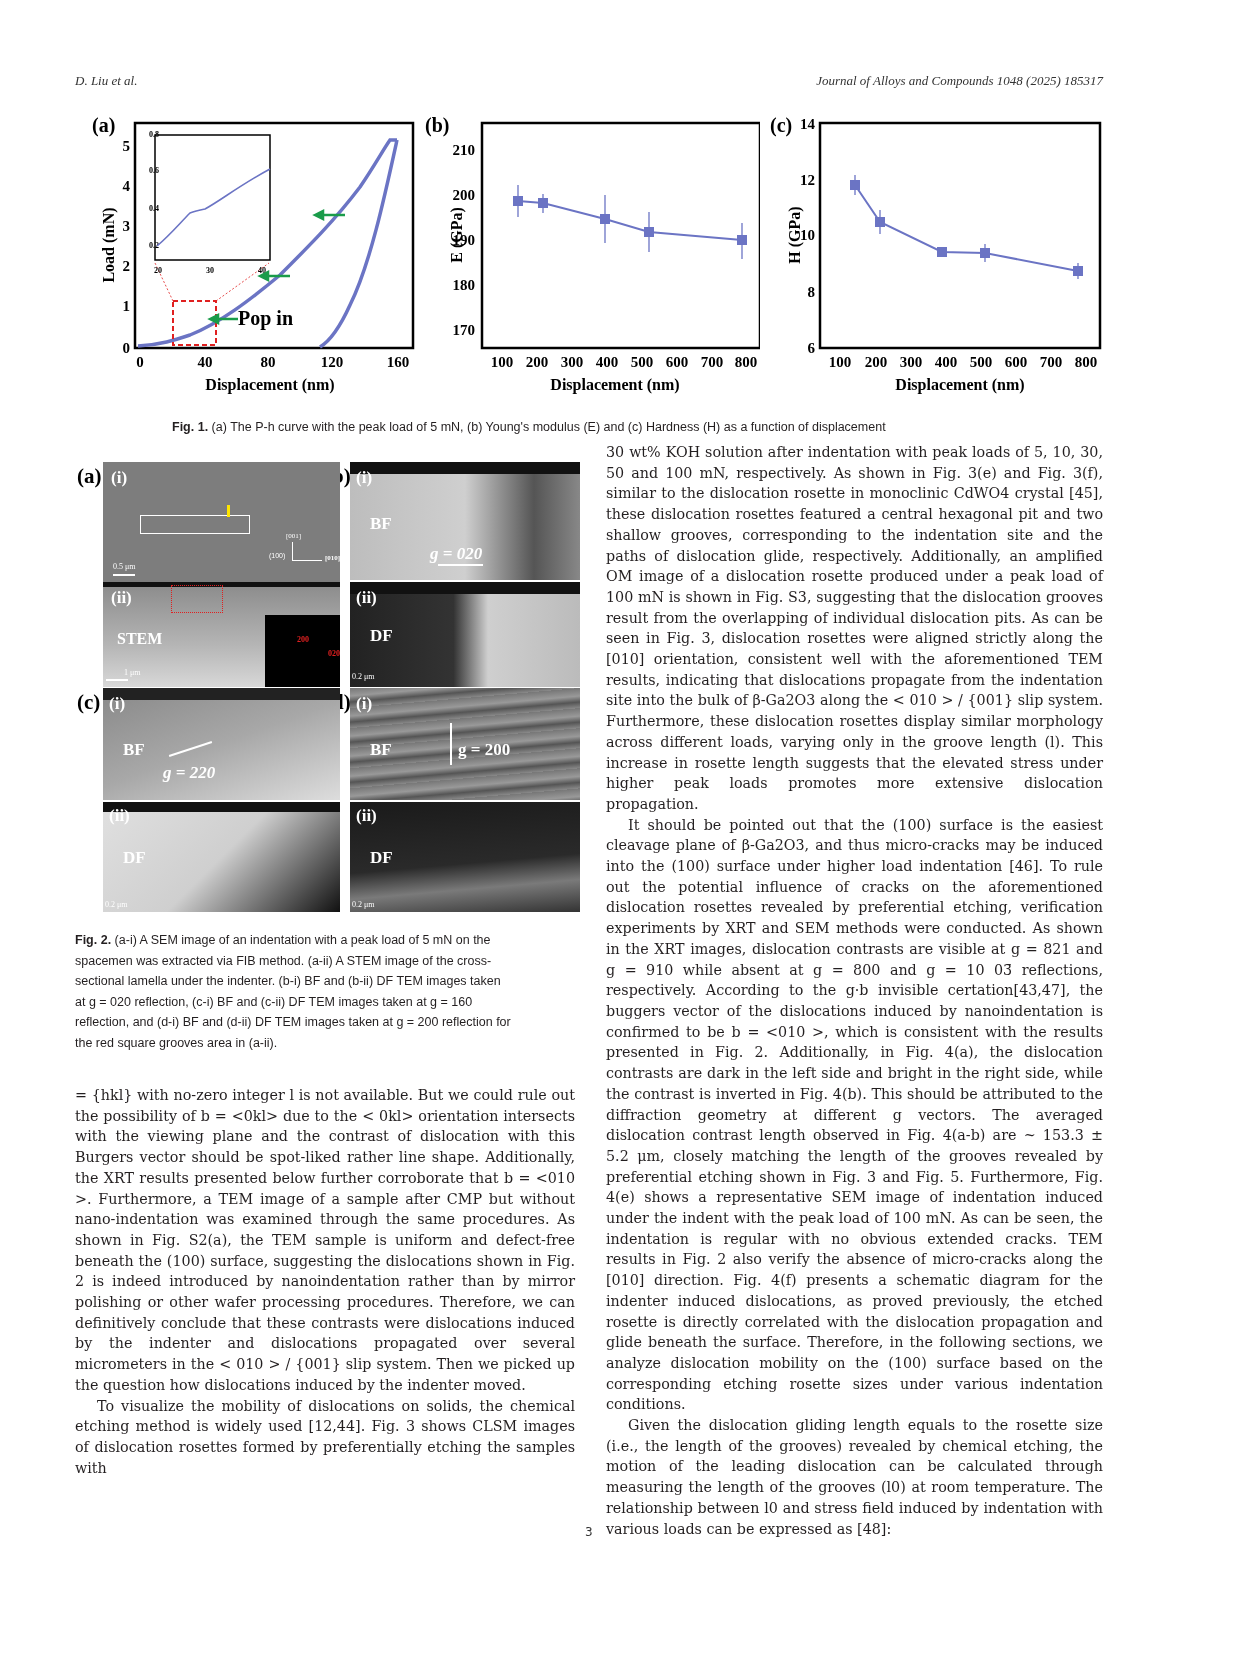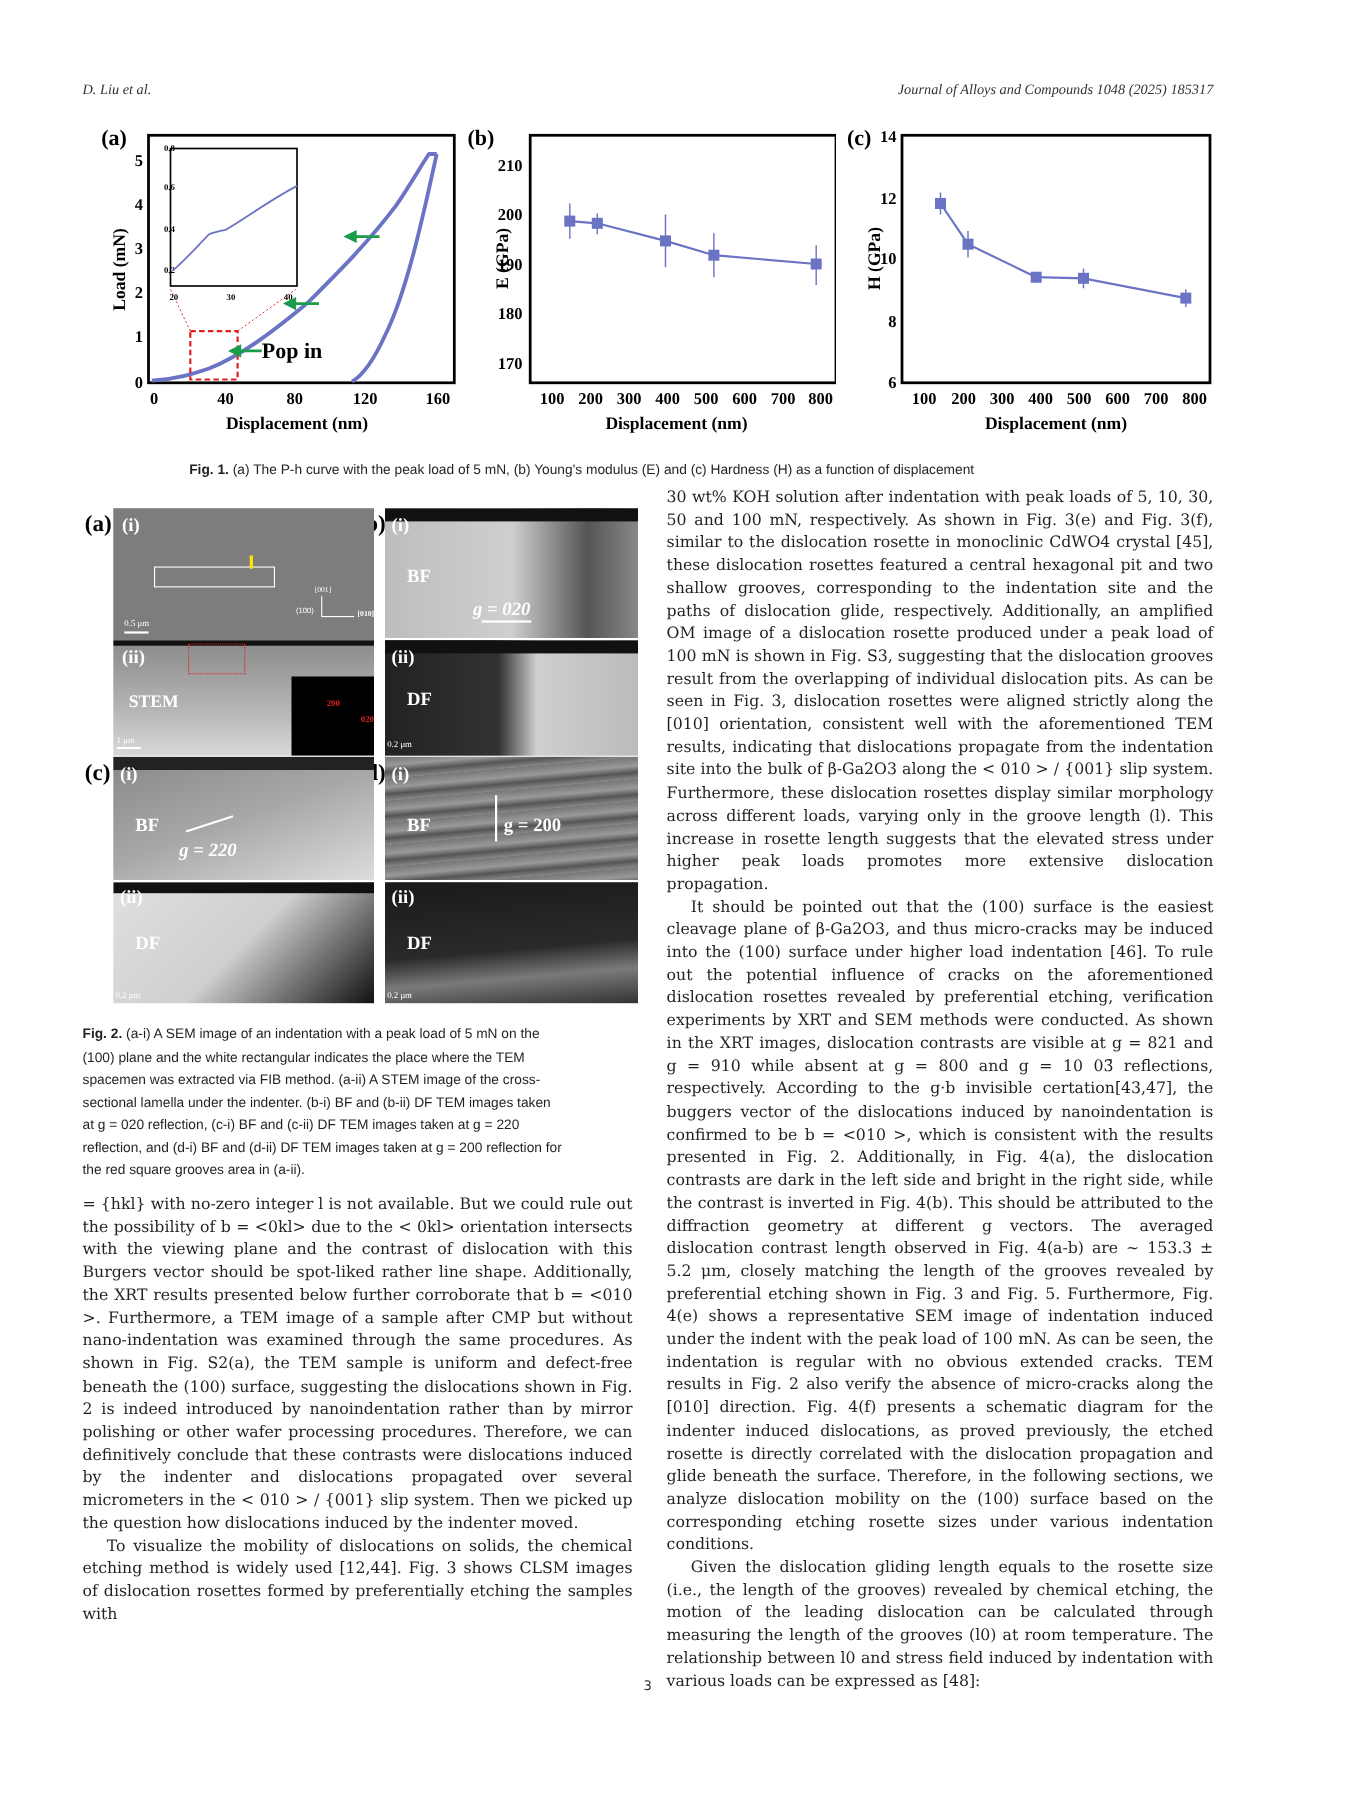--- a/index.html
+++ b/index.html
@@ -183,21 +183,21 @@
 
   <div class="panel" style="left:28px; top:122px; width:237px; height:105px; background:linear-gradient(#8a8a8a, #b5b5b5 60%, #d8d8d8);">
     <div class="abs" style="left:0; top:0; width:237px; height:5px; background:#111;"></div>
     <span class="plabel" style="left:8px; top:6px;">(ii)</span>
     <div class="abs" style="left:68px; top:3px; width:50px; height:26px; border:1.5px dotted #e02020;"></div>
     <span class="plabel" style="left:14px; top:48px; font-size:16px;">STEM</span>
     <div class="abs" style="left:162px; top:33px; width:75px; height:72px; background:#000;">
       <span class="abs" style="left:32px; top:20px; font-size:8px; color:#e02020; font-weight:bold; font-family:'Liberation Serif',serif;">200</span>
       <span class="abs" style="left:63px; top:34px; font-size:8px; color:#e02020; font-weight:bold; font-family:'Liberation Serif',serif;">020</span>
     </div>
-    <span class="abs" style="left:3px; top:86px; font-size:8px; color:#fff; font-family:Liberation Serif, serif;">1 μm</span>
+    <span class="abs" style="left:21px; top:86px; font-size:8px; color:#fff; font-family:Liberation Serif, serif;">1 μm</span>
     <div class="abs" style="left:3px; top:97px; width:22px; height:2px; background:#fff;"></div>
   </div>
 
   <div class="panel" style="left:275px; top:2px; width:230px; height:118px; background:linear-gradient(90deg, #bdbdbd 0%, #cfcfcf 50%, #555 80%, #888 100%);">
     <div class="abs" style="left:0; top:0; width:230px; height:12px; background:#111;"></div>
     <span class="plabel" style="left:6px; top:6px;">(i)</span>
     <span class="plabel" style="left:20px; top:52px;">BF</span>
     <span class="plabel" style="left:80px; top:82px; font-style:italic;">g = 020</span>
     <div class="abs" style="left:88px; top:102px; width:45px; height:2px; background:#fff;"></div>
   </div>
@@ -233,24 +233,23 @@
 
   <div class="panel" style="left:275px; top:342px; width:230px; height:110px; background:linear-gradient(175deg, #1a1a1a 0%, #2a2a2a 55%, #7a7a7a 75%, #333 100%);">
     <span class="plabel" style="left:6px; top:4px;">(ii)</span>
     <span class="plabel" style="left:20px; top:46px;">DF</span>
     <span class="abs" style="left:2px; top:98px; font-size:8px; color:#fff; font-family:'Liberation Serif',serif;">0.2 μm</span>
   </div>
 </div>
 
 <div class="abs caption" style="left:75px; top:930px; width:500px; text-align:justify;">
   <div><b>Fig. 2.</b> <span>(a-i) A SEM image of an indentation with a peak load of 5 mN on the</span></div>
-  <div>(100) plane and the white rectangular indicates the place where the TEM</div>
   <div>spacemen was extracted via FIB method. (a-ii) A STEM image of the cross-</div>
   <div>sectional lamella under the indenter. (b-i) BF and (b-ii) DF TEM images taken</div>
-  <div>at g = 020 reflection, (c-i) BF and (c-ii) DF TEM images taken at g = 220</div>
+  <div>at g = 020 reflection, (c-i) BF and (c-ii) DF TEM images taken at g = 160</div>
   <div>reflection, and (d-i) BF and (d-ii) DF TEM images taken at g = 200 reflection for</div>
   <div>the red square grooves area in (a-ii).</div>
 </div>
 
 <div class="abs body-col" style="left:75px; top:1085px; width:500px;">
   <p>= {hkl} with no-zero integer l is not available. But we could rule out the possibility of b = &lt;0kl&gt; due to the &lt; 0kl&gt; orientation intersects with the viewing plane and the contrast of dislocation with this Burgers vector should be spot-liked rather line shape. Additionally, the XRT results presented below further corroborate that b = &lt;010 &gt;. Furthermore, a TEM image of a sample after CMP but without nano-indentation was examined through the same procedures. As shown in Fig. S2(a), the TEM sample is uniform and defect-free beneath the (100) surface, suggesting the dislocations shown in Fig. 2 is indeed introduced by nanoindentation rather than by mirror polishing or other wafer processing procedures. Therefore, we can definitively conclude that these contrasts were dislocations induced by the indenter and dislocations propagated over several micrometers in the &lt; 010 &gt; / {001} slip system. Then we picked up the question how dislocations induced by the indenter moved.</p>
   <p class="indent">To visualize the mobility of dislocations on solids, the chemical etching method is widely used [12,44]. Fig. 3 shows CLSM images of dislocation rosettes formed by preferentially etching the samples with</p>
 </div>
 
 <div class="abs body-col" style="left:606px; top:442px; width:497px;">

